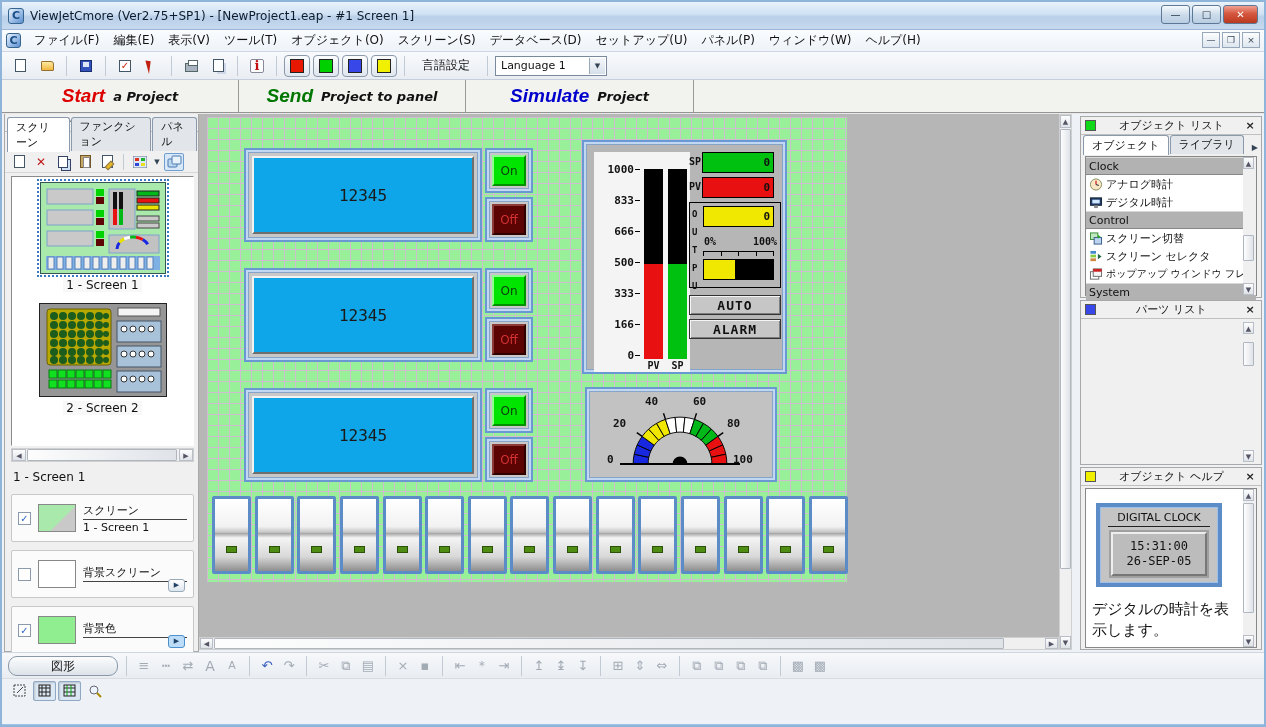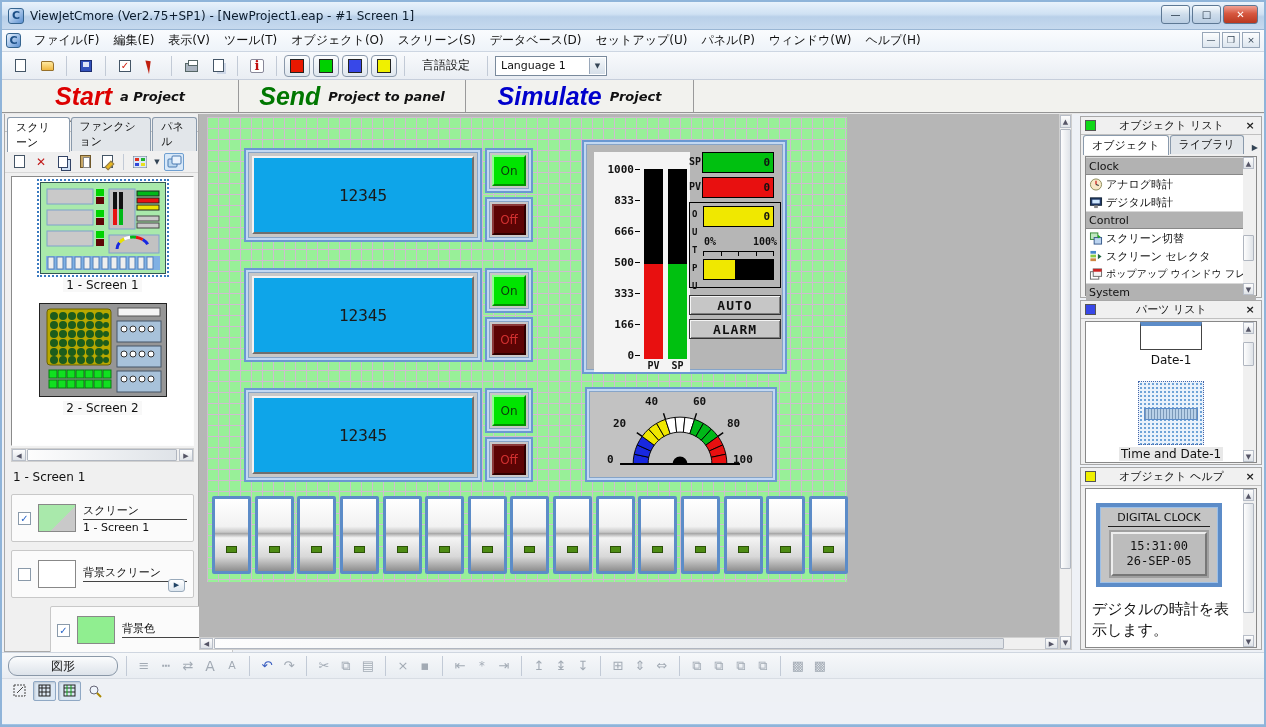--- a/index.html
+++ b/index.html
@@ -39,21 +39,21 @@
     background:linear-gradient(180deg,#fbfcfd,#dfe6ee);display:flex;align-items:center;justify-content:center;}
   .swatch{width:14px;height:14px;border:1px solid #222;}
   .lang-label{padding:2px 10px;font-size:12px;}
   .combo{width:112px;height:20px;border:1px solid #7a8a9c;background:#fff;display:flex;align-items:center;position:relative;padding-left:5px;font-size:11px;}
   .combo .arrow{position:absolute;right:1px;top:1px;width:16px;height:16px;background:linear-gradient(180deg,#f4f7fa,#d6dfe9);
     border-left:1px solid #9aa8ba;font-size:7px;text-align:center;line-height:16px;color:#345;}
   
   .banner{position:absolute;left:0;top:78px;width:100%;height:34px;background:#f2f2ee;
     border-bottom:2px groove #e8e8e8;display:flex;}
   .bcell{height:100%;display:flex;align-items:center;justify-content:center;border-right:1px solid #9a9a9a;gap:8px;}
-  .bcell .em{font-style:italic;font-weight:bold;font-size:25px;font-family:"Liberation Sans",sans-serif;}
+  .bcell .em{font-style:italic;font-weight:bold;font-size:19px;font-family:"Liberation Sans",sans-serif;}
   .bcell .rest{font-style:italic;font-weight:bold;font-size:13px;color:#111;}
   .em-start{color:#dd0000;} .em-sim{color:#0000cc;} .em-send{color:#007700;}
   
   .panel{position:absolute;background:#f0f0f0;border:1px solid #a8a8a8;}
   .phead{height:18px;border-bottom:1px solid #c0c0c0;background:#f0f0f0;display:flex;align-items:center;padding:0 4px;position:relative;}
   .psq{width:11px;height:11px;border:1px solid #555;margin-right:4px;}
   .ptitle{flex:1;text-align:center;font-size:11px;}
   .pclose{width:14px;font-weight:bold;font-size:11px;text-align:center;color:#222;}
   .tabs{display:flex;align-items:flex-end;height:19px;padding-left:2px;position:relative;}
   .tab{border:1px solid #8a9aac;border-bottom:none;border-radius:3px 3px 0 0;background:#e2e6ea;
@@ -473,21 +473,21 @@
     </div>
     <div class="layer" style="top:436px;">
       <span class="chk"></span>
       <span class="layer-thumb"></span>
       <span class="layer-txt">
           <div class="t">背景スクリーン</div>
           <div class="s"></div>
         </span>
       <span class="spin">▶</span>
     </div>
-    <div class="layer" style="top:492px;margin-left:39px;">
+    <div class="layer" style="top:492px;">
       <span class="chk checked"></span>
       <span class="layer-thumb" style="background:#90ee90;"></span>
       <span class="layer-txt">
           <div class="t">背景色</div>
           <div class="s"></div>
         </span>
       <span class="spin glow">▶</span>
     </div>
   </div>
 
@@ -729,33 +729,20 @@
         <div class="btn" style="left:0;bottom:0;width:11px;height:12px;line-height:12px;">▼</div>
       </div>
     </div>
 
     <div class="panel" style="left:4px;top:186px;width:182px;height:165px;">
       <div class="phead">
         <span class="psq" style="background:#3848e8"></span>
         <span class="ptitle">パーツ リスト</span>
         <span class="pclose">×</span>
       </div>
-      <div class="list-area" style="top:20px;height:142px;overflow:hidden;">
-        <div style="text-align:center;">
-          <div style="width:62px;height:28px;margin:0 auto;border:1px solid #444;border-top:4px solid #5c8cc8;background:#fff;"></div>
-          <div style="font-size:12px;margin-top:3px;">Date-1</div>
-        </div>
-        <div style="text-align:center;margin-top:14px;">
-          <div class="dotbox" style="width:66px;height:64px;margin:0 auto;position:relative;">
-            <div style="position:absolute;left:5px;top:26px;width:54px;height:12px;background:#b8d0e8;border:1px solid #5c8cc8;
-                        background-image:repeating-linear-gradient(90deg,#7a98b8 0 1px,transparent 1px 3px);"></div>
-          </div>
-          <div style="font-size:12px;margin-top:2px;background:#e8e8e8;display:inline-block;padding:0 2px;">Time and Date-1</div>
-        </div>
-      </div>
       <div class="sb" style="right:5px;top:21px;width:13px;height:140px;border:none;">
         <div class="btn" style="left:0;top:0;width:11px;height:12px;line-height:12px;">▲</div>
         <div class="thumb" style="left:0;top:20px;width:11px;height:24px;"></div>
         <div class="btn" style="left:0;bottom:0;width:11px;height:12px;line-height:12px;">▼</div>
       </div>
     </div>
 
     <div class="panel" style="left:4px;top:353px;width:182px;height:183px;">
       <div class="phead">
         <span class="psq" style="background:#f0f000"></span>

